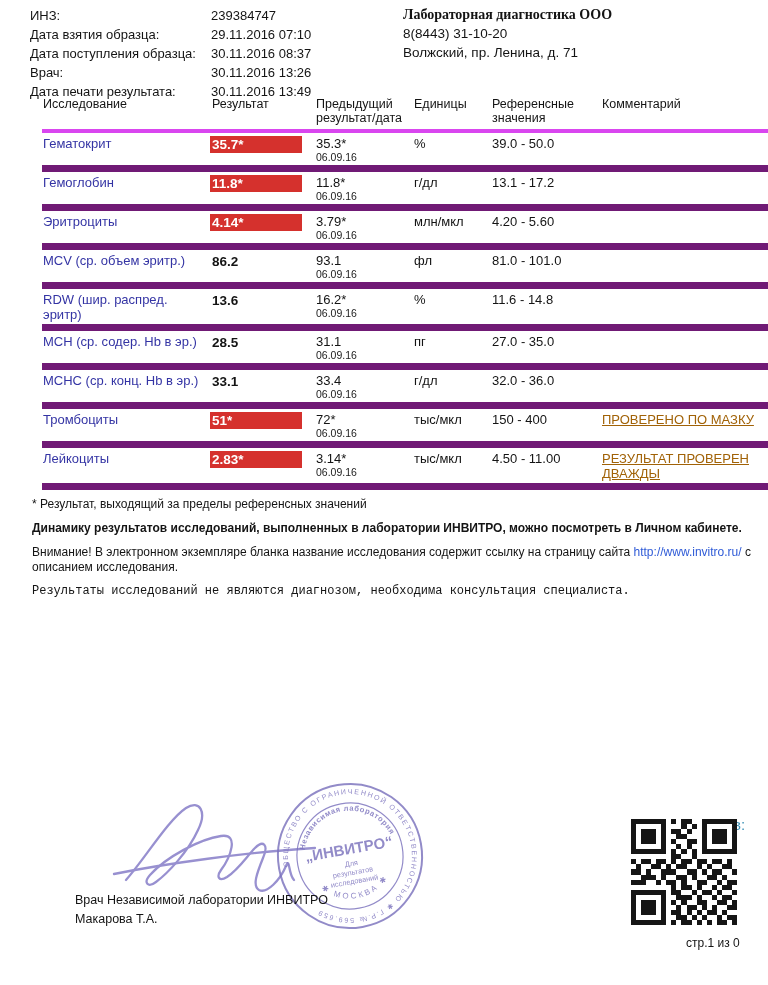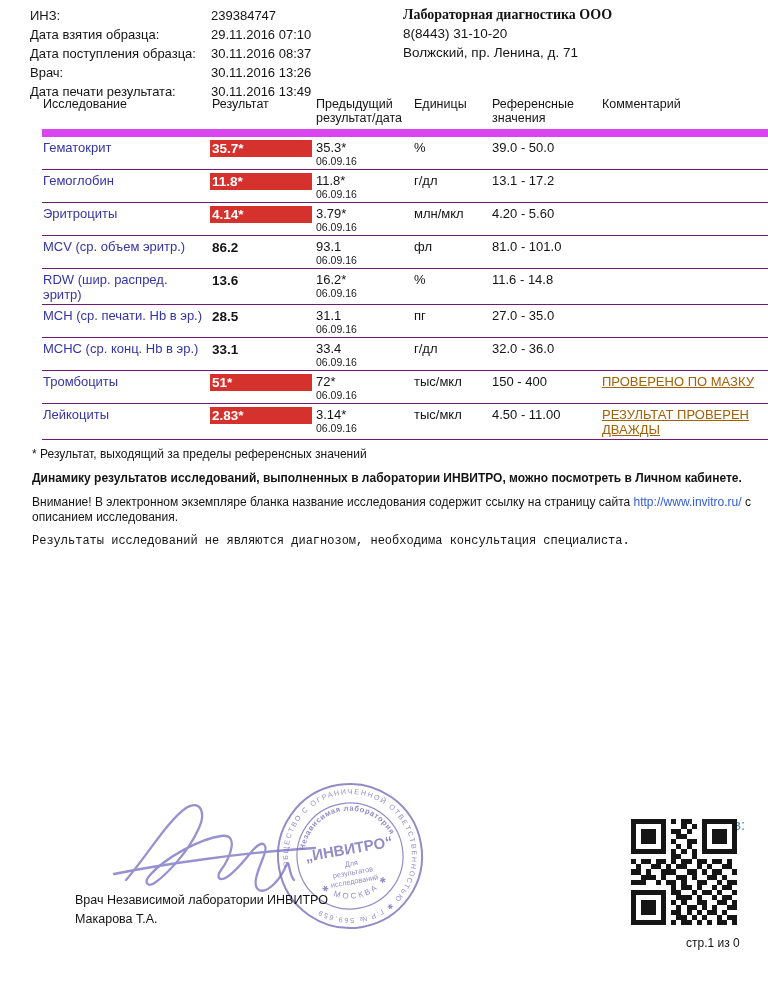--- a/index.html
+++ b/index.html
@@ -12,29 +12,29 @@
   .meta { position:absolute; left:30px; top:6px; font-size:13px; line-height:19px; }
   .meta-row { white-space:nowrap; }
   .meta-label { display:inline-block; width:181px; }
   
   .clinic { position:absolute; left:403px; top:5px; font-size:13.5px; line-height:19px; }
   .clinic-name { font-weight:bold; font-size:14px;font-family:Liberation Serif, serif; }
   
   table.results { margin:94px 14px 0 14px; width:740px; border-collapse:collapse; table-layout:fixed; }
   table.results th {
     text-align:left; font-weight:normal; font-size:12.5px; line-height:14px;
-    padding:3px 4px 4px 1px; vertical-align:top; border-bottom:8px solid #d946ef;
+    padding:3px 4px 4px 1px; vertical-align:top; border-bottom:4px solid #d946ef;
   }
   table.results td {
-    border-bottom:1px solid #701a75; vertical-align:top;
+    border-bottom:7px solid #701a75; vertical-align:top;
     padding:3px 4px 2px 1px; font-size:13px; line-height:15px;
   }
   td.c-name { color:#3434a4; font-size:13.5px; line-height:16px; }
   .c-val { font-weight:bold; font-size:13.5px; display:inline-block; padding:1px 4px 1px 2px; margin-left:-2px; }
-  .c-val.flag { background:#d5312d; color:#fff; width:102px; }
+  .c-val.flag { background:#d5312d; color:#fff; width:92px; }
   .c-date { font-size:10.5px; line-height:12px; color:#222; }
   td.c-comment { font-size:9px; line-height:11px; padding-top:6px; color:#a16207;text-decoration:underline; }
   
   .fn { margin-left:4px; margin-right:14px; font-size:12px; line-height:15px; }
   .fn-flag { margin-top:7px; }
   .fn-dynamics { margin-top:9px; font-weight:bold; }
   .fn-attention { margin-top:9px; }
   .fn-disclaimer { margin-top:9px;font-family:Liberation Mono, monospace; }
   .link { color:#2f5bd7; text-decoration:none; }
   
@@ -146,21 +146,21 @@
       <td>
             <div class="c-prev">16.2*</div>
             <div class="c-date">06.09.16</div>
           </td>
       <td class="c-units">%</td>
       <td class="c-ref">11.6 - 14.8</td>
       <td class="c-comment"></td>
     </tr>
 
     <tr>
-      <td class="c-name">MCH (ср. печати. Hb в эр.)</td>
+      <td class="c-name">MCH (ср. содер. Hb в эр.)</td>
       <td><span class="c-val">28.5</span></td>
       <td>
             <div class="c-prev">31.1</div>
             <div class="c-date">06.09.16</div>
           </td>
       <td class="c-units">пг</td>
       <td class="c-ref">27.0 - 35.0</td>
       <td class="c-comment"></td>
     </tr>
 

